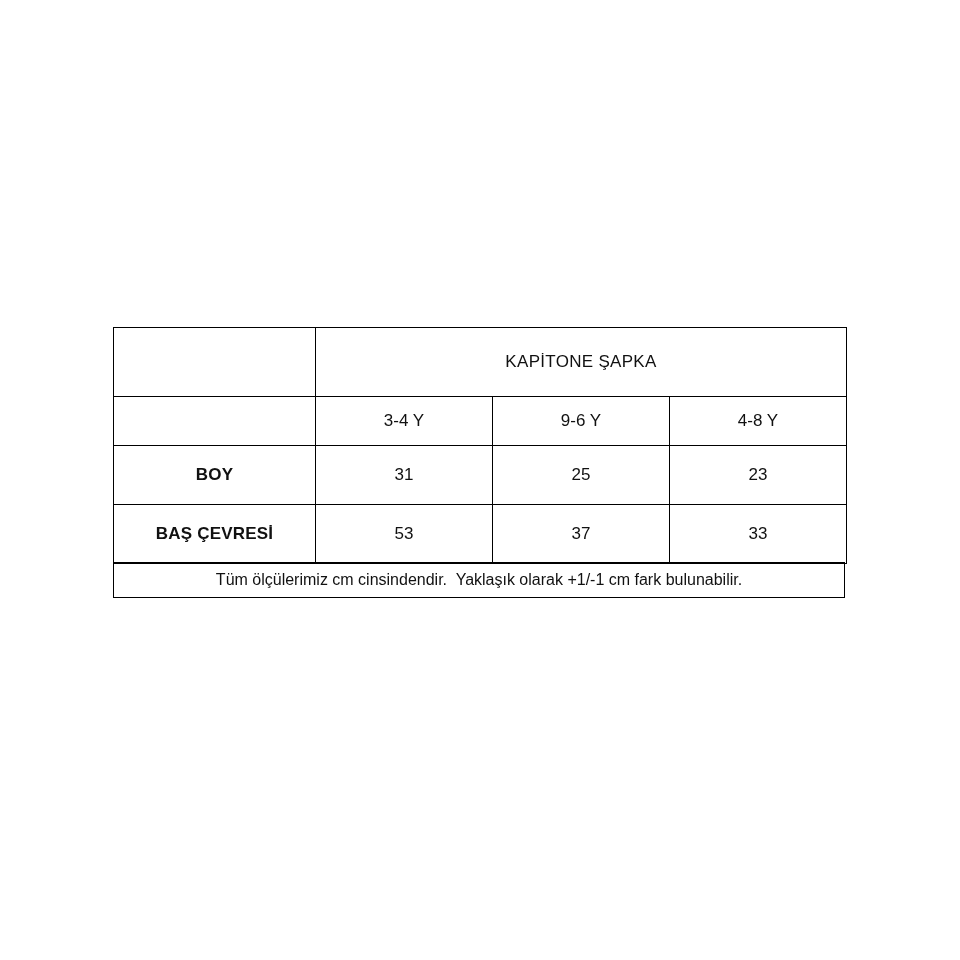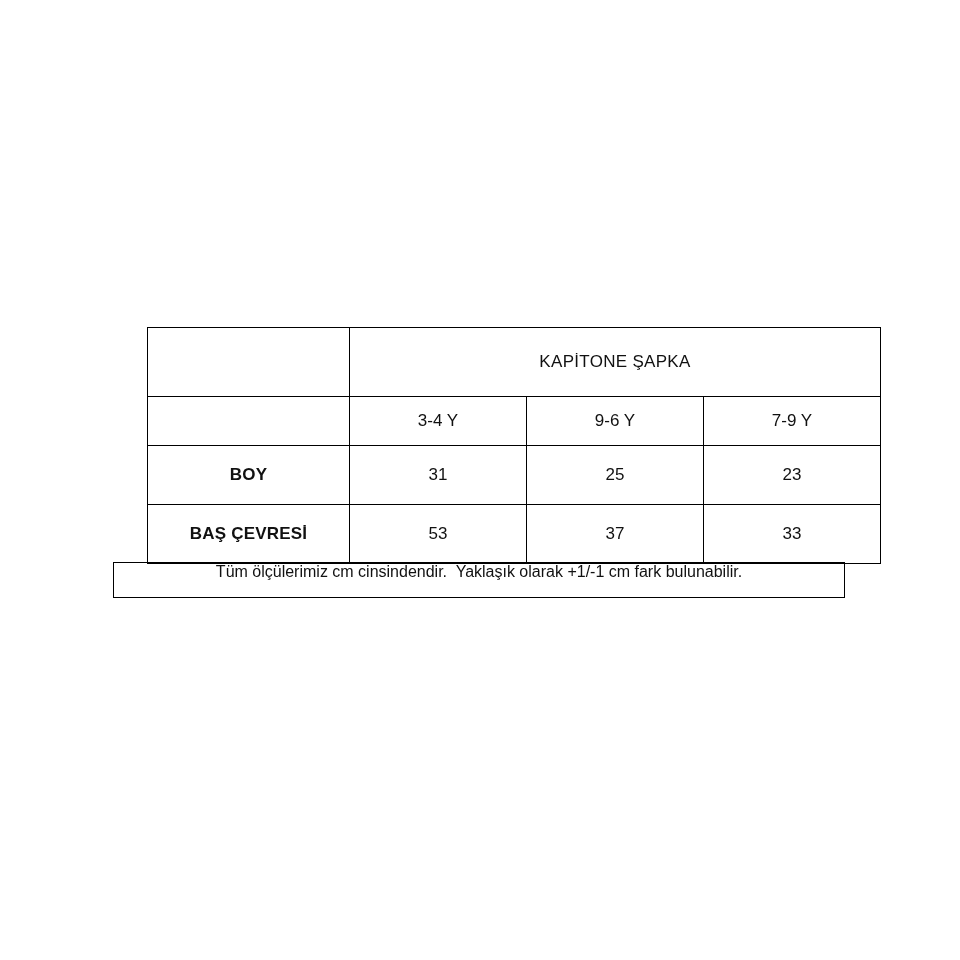--- a/index.html
+++ b/index.html
@@ -25,21 +25,20 @@
     position: absolute;
     left: 113px;
     top: 327px;
     width: 734px;
   }
 
   table.size-table {
     border-collapse: collapse;
     table-layout: fixed;
     width: 734px;
-    margin-left: 34px;
   }
 
   table.size-table td {
     border: 1px solid #000000;
     text-align: center;
     vertical-align: middle;
     font-size: 17px;
     color: #111111;
   }
 
@@ -80,21 +79,21 @@
   }
 
   .note-box {
     position: absolute;
     left: 113px;
     top: 562px;
     width: 732px;
     height: 36px;
     border: 1px solid #000000;
     display: flex;
-    align-items: flex-start;
+    align-items: center;
     justify-content: center;
     box-sizing: border-box;
   }
 
   .note-box .note-text {
     font-size: 16px;
     color: #111111;
     white-space: pre;
   }
 </style>
@@ -113,21 +112,21 @@
       </colgroup>
       <tbody>
         <tr>
           <td class="blank-cell"></td>
           <td class="title-cell" colspan="3">KAPİTONE ŞAPKA</td>
         </tr>
         <tr>
           <td class="hdr-blank"></td>
           <td class="size-hdr">3-4 Y</td>
           <td class="size-hdr">9-6 Y</td>
-          <td class="size-hdr">7-9 Y</td>
+          <td class="size-hdr">4-8 Y</td>
         </tr>
         <tr>
           <td class="row-label">BOY</td>
           <td class="row-value">31</td>
           <td class="row-value">25</td>
           <td class="row-value">23</td>
         </tr>
         <tr>
           <td class="row-label">BAŞ ÇEVRESİ</td>
           <td class="row-value">53</td>

